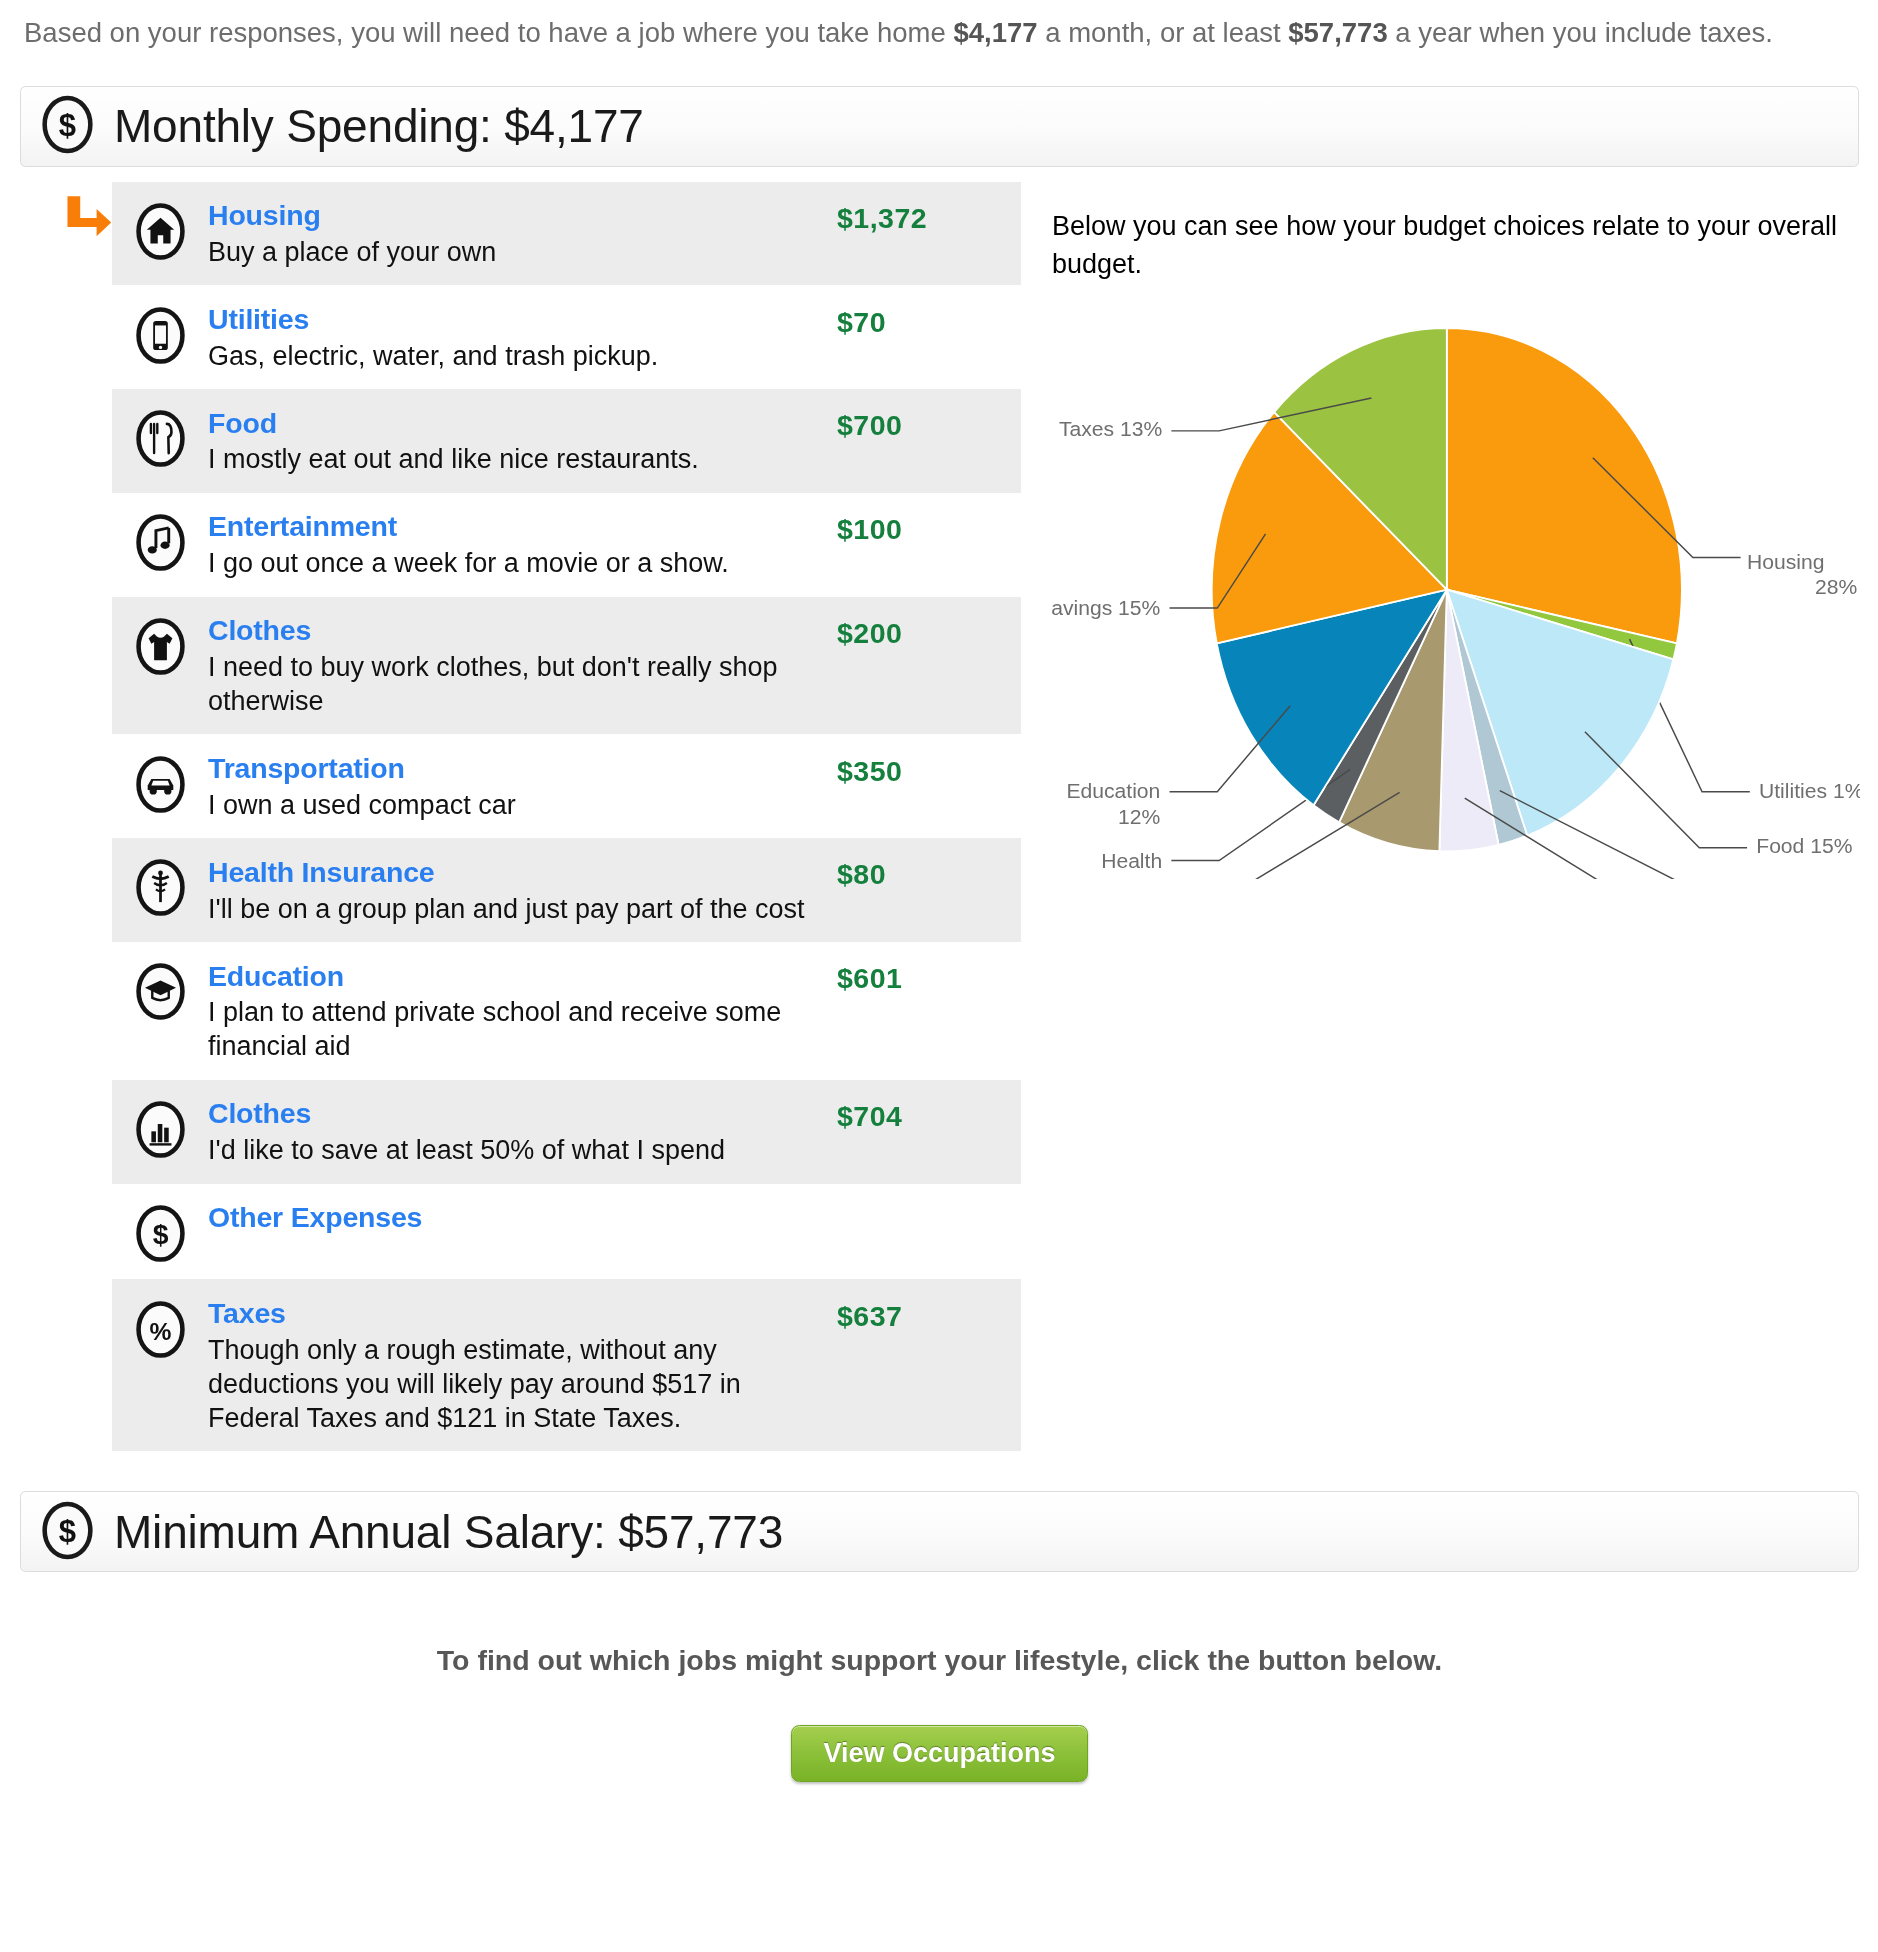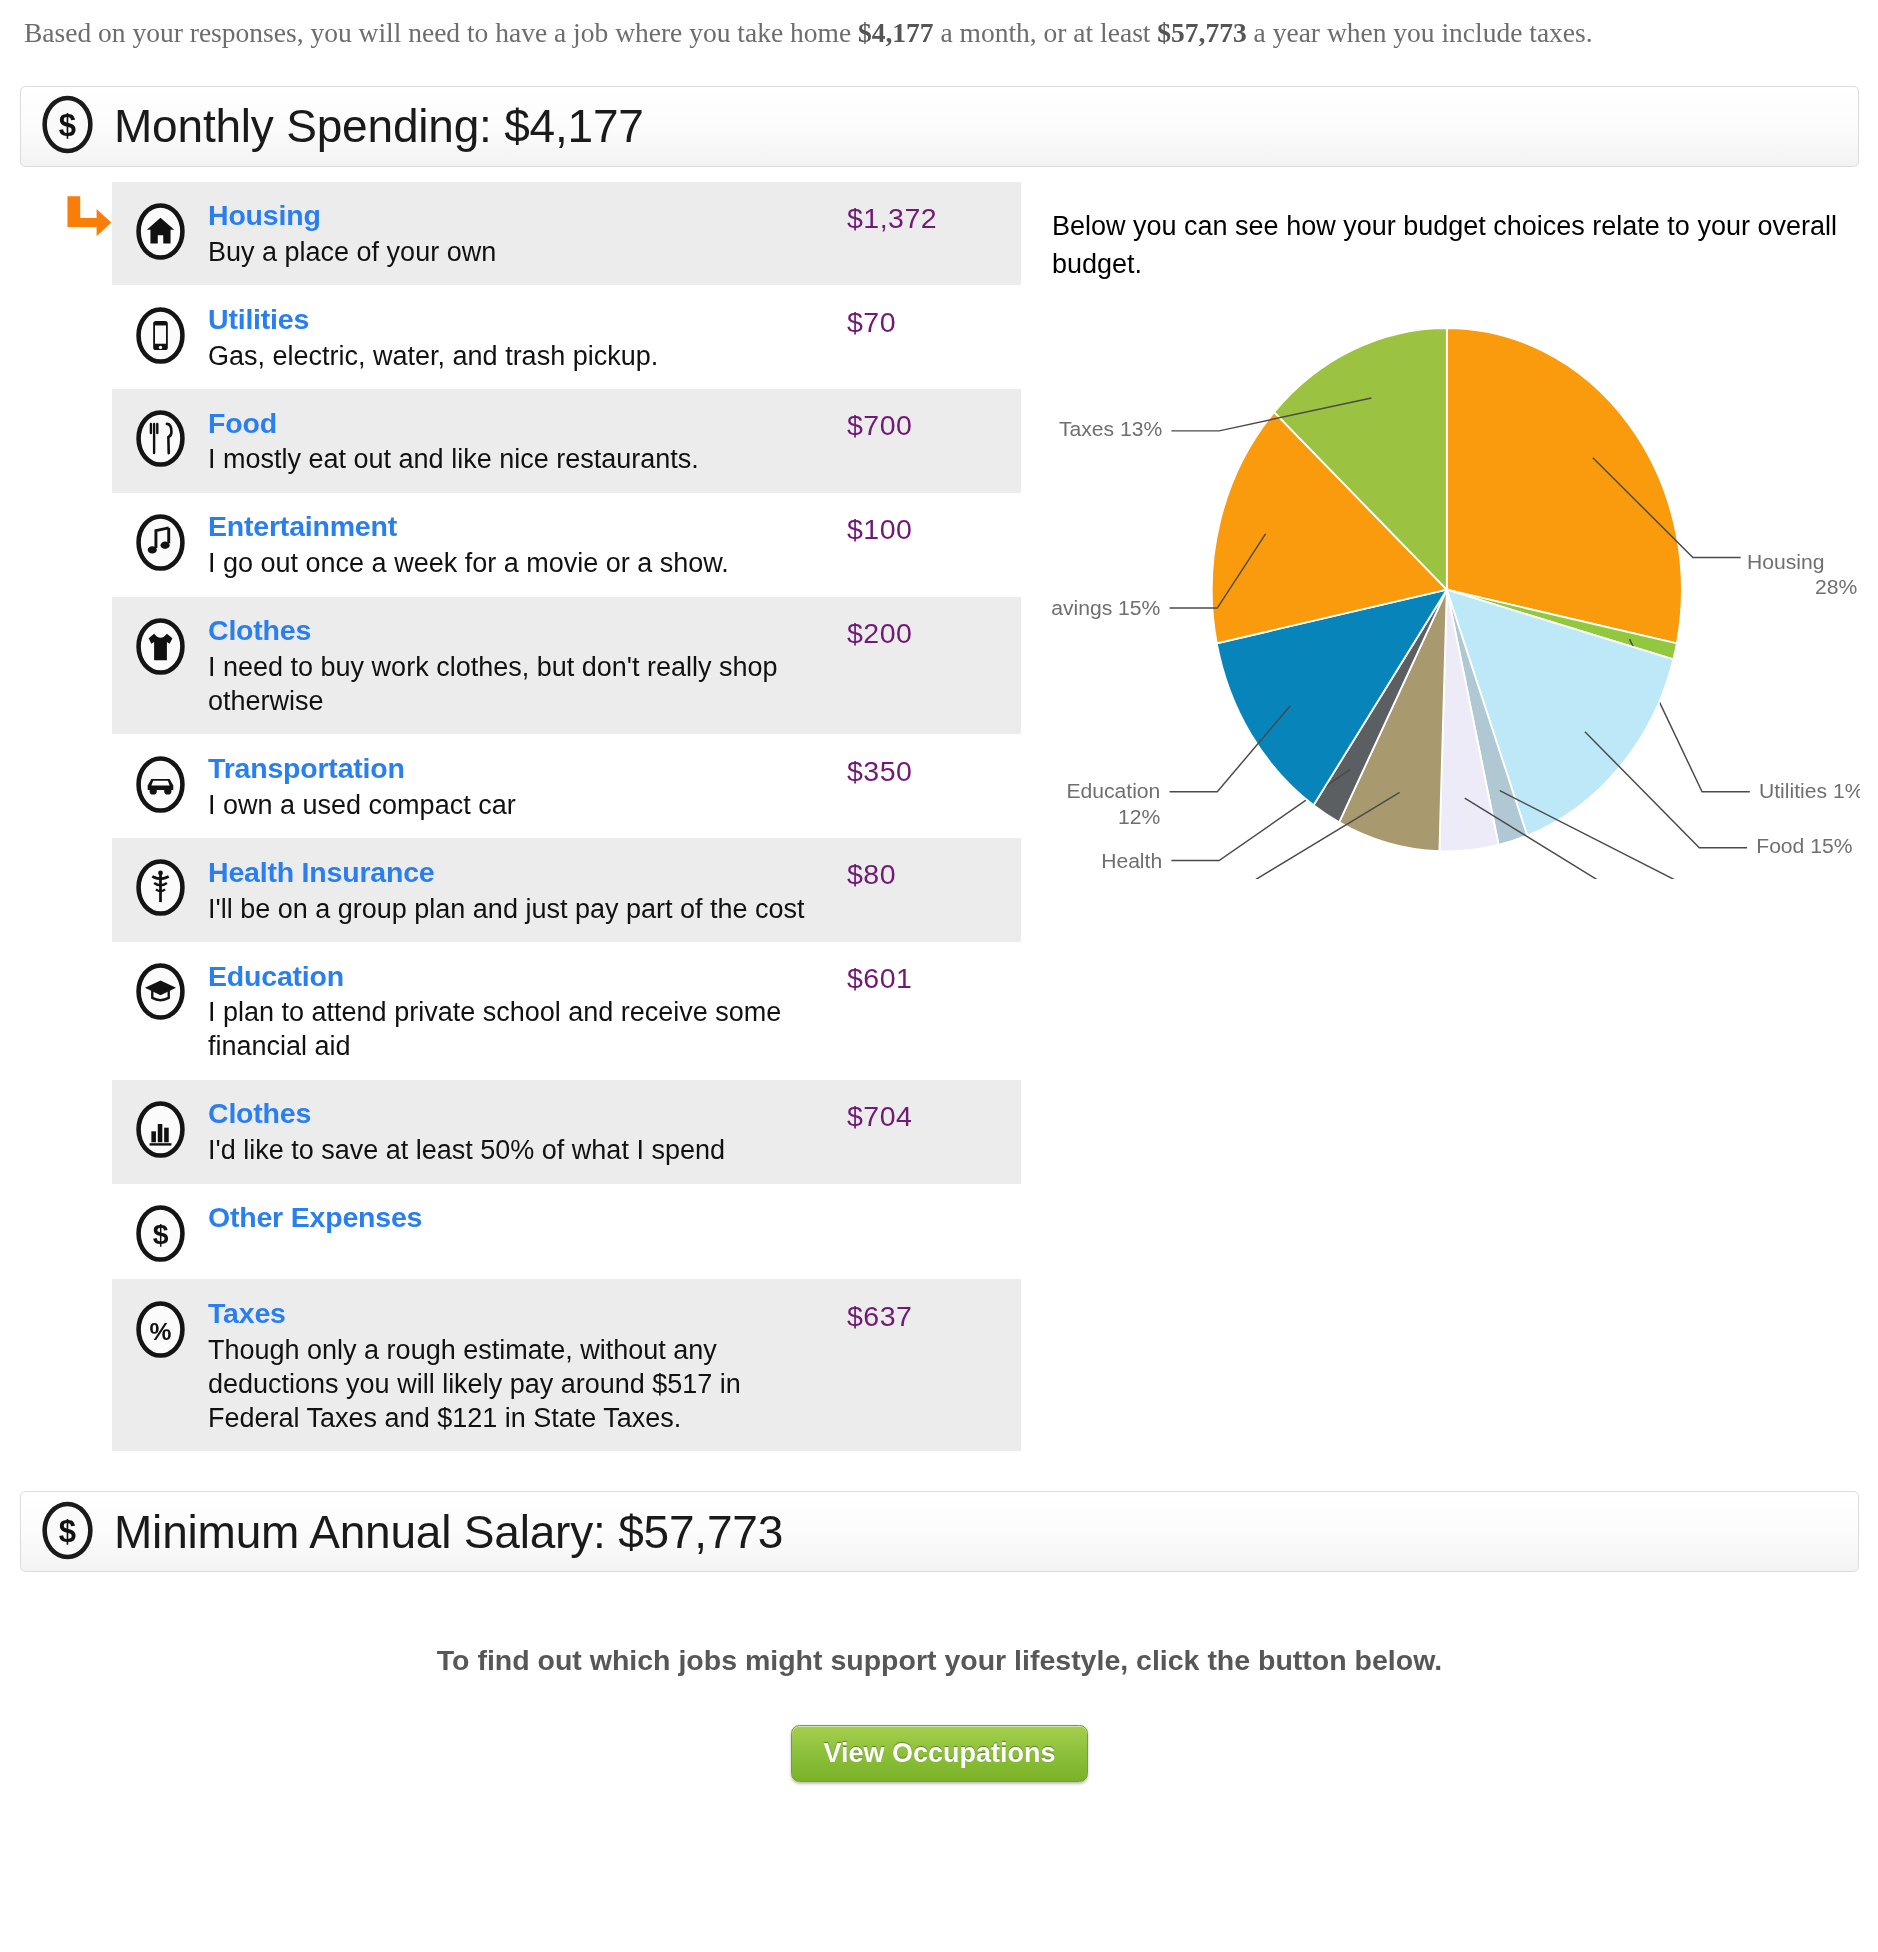--- a/index.html
+++ b/index.html
@@ -12,21 +12,20 @@
   }
   .page{ width:1879px; position:relative; padding-bottom:18.4px; }
 
   
   .intro{
     font-size:27.5px;
     line-height:1.45;
     color:#6d6d6d;
     padding:13px 24px 0 24px;
     max-width:1800px;
-    font-family:Liberation Serif, serif;
   }
   .intro b{ color:#555; font-weight:bold; }
 
   
   .bar{
     margin:33px 20px 0 20px;
     border:0.9px solid #dcdcdc;
     border-radius:5.5px;
     background:linear-gradient(to bottom,#ffffff 0%,#fbfbfb 55%,#f3f3f3 100%);
     display:flex;
@@ -75,25 +74,24 @@
     letter-spacing:-0.2px;
   }
   .desc{
     color:#111;
     font-size:27px;
     line-height:1.26;
     margin-top:2px;
     max-width:606px;
   }
   .amt{
-    color:#701a75;
+    color:#15803d;
     font-size:28.5px;
-    font-weight:normal;
+    font-weight:bold;
     letter-spacing:0.5px;
-    margin-left:10px;
   }
   .rowwrap{ padding-left:92px; }
 
   
   .arrow{
     position:absolute;
     left:42px; top:22px;
     width:51px; height:48px;
   }
 

